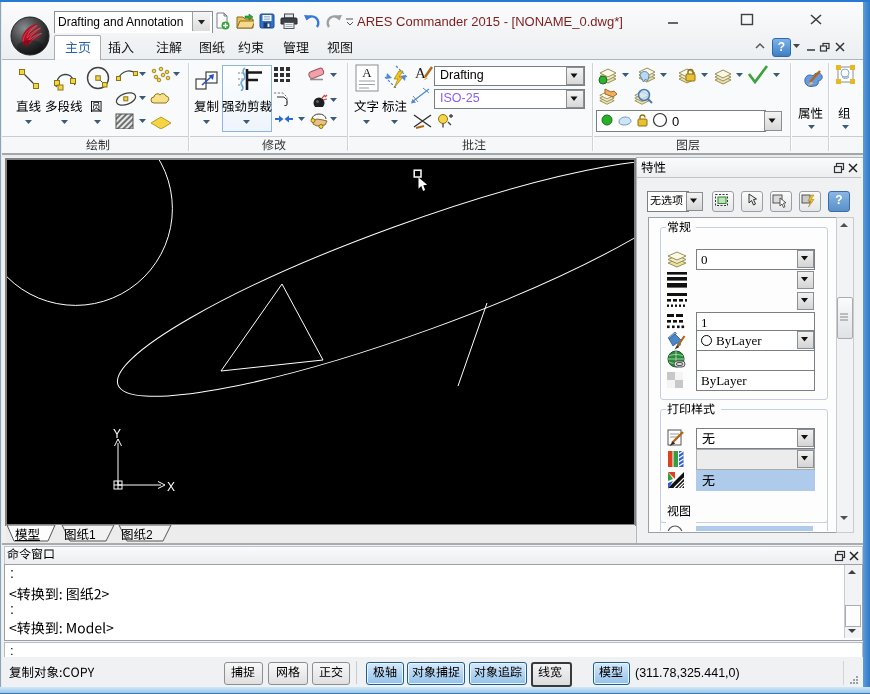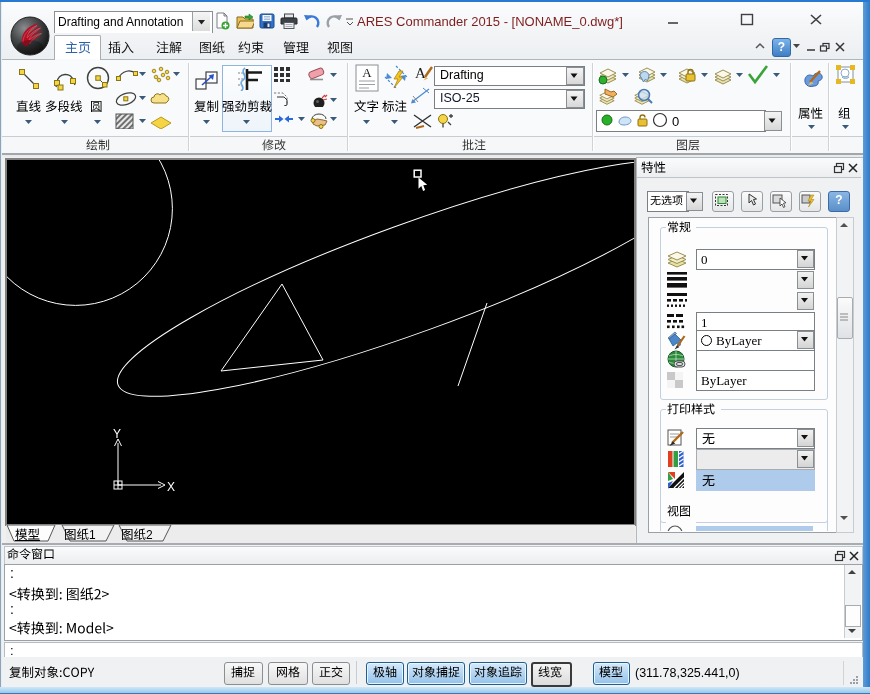--- a/index.html
+++ b/index.html
@@ -373,21 +373,21 @@
         <path d="M3.5 5.5 h7 l-3.5 4.5 z" fill="#111"></path>
       </svg>
     </div>
 <svg style="position:absolute;left:410px;top:86px" width="21" height="18" viewBox="0 0 21 18">
       <path d="M2 16 L19 3" stroke="#4a8ad6" stroke-width="1.2"></path>
       <path d="M1 17.5 l5 -1 -3.5 -3.5 z" fill="#4a8ad6"></path>
       <path d="M13 2 l6 5" stroke="#4a8ad6"></path>
       <path d="M3 10 l5 6" stroke="#888"></path>
     </svg>
 <div style="position:absolute;left:434px;top:89px;width:149px;height:18px;background:#fff;border:1px solid #7a7f84"></div>
-<div style="position:absolute;left:440px;top:91px;font:normal 12.5px 'Liberation Sans',sans-serif;color:#0f172a;white-space:nowrap;">ISO-25</div>
+<div style="position:absolute;left:440px;top:91px;font:normal 12.5px 'Liberation Sans',sans-serif;color:#8b5cf6;white-space:nowrap;">ISO-25</div>
 <div style="position:absolute;left:566px;top:90px;width:16px;height:16px;background:linear-gradient(180deg,#f4f4f4,#d8d8d8);border:1px solid #8a8f94">
       <svg width="14" height="14">
         <path d="M3.5 5.5 h7 l-3.5 4.5 z" fill="#111"></path>
       </svg>
     </div>
 <svg style="position:absolute;left:412px;top:112px" width="22" height="17" viewBox="0 0 22 17">
       <path d="M2 15 L19 3 M2 3 L19 15" stroke="#303030" stroke-width="1.4"></path>
       <path d="M4 16 l8 -2" stroke="#b06818" stroke-width="2"></path>
     </svg>
 <svg style="position:absolute;left:435px;top:111px" width="20" height="18" viewBox="0 0 20 18">

